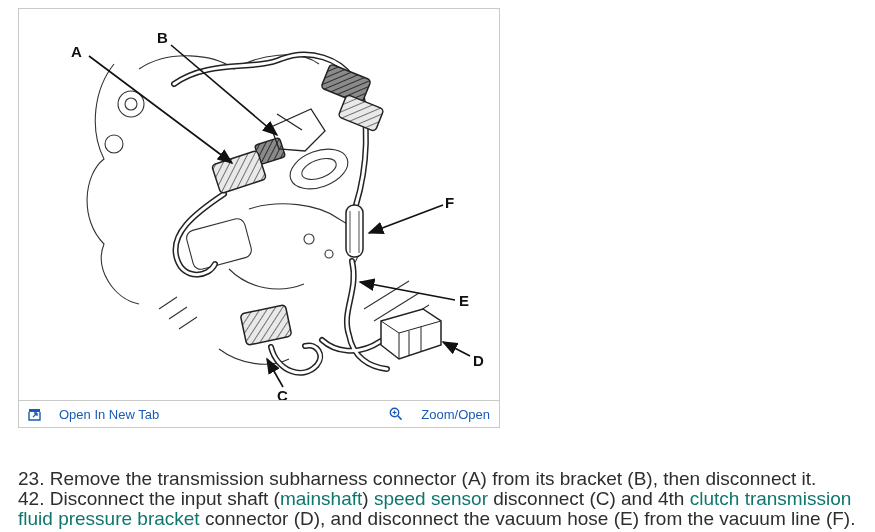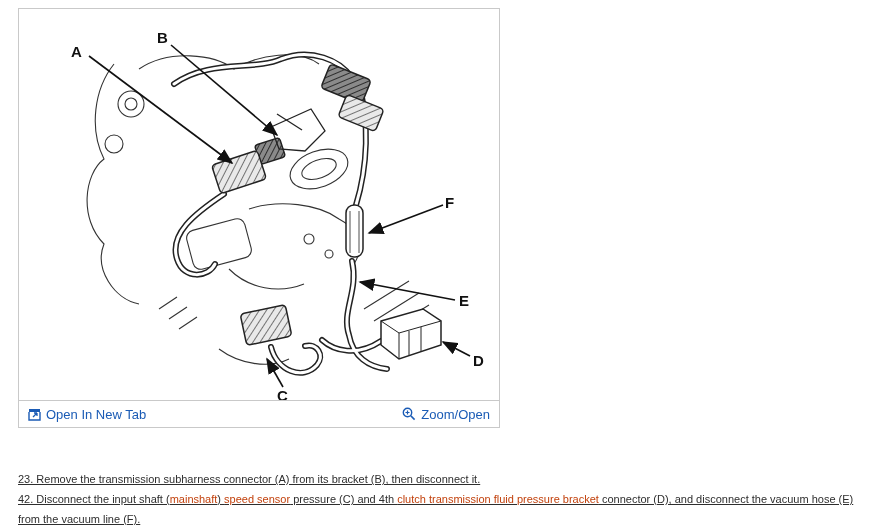--- a/index.html
+++ b/index.html
@@ -18,30 +18,30 @@
     display:flex; flex-direction:column;
   }
   .diagram-wrap { flex:1; position:relative; overflow:hidden; }
   .diagram-wrap svg { position:absolute; left:0; top:0; width:100%; height:100%; }
   .panel-footer {
     height:27px; border-top:1px solid #c9c9c9;
     display:flex; align-items:center; justify-content:space-between;
     padding:0 9px; background:#ffffff;
   }
   .flink {
-    display:inline-flex; align-items:center; gap:5px;
+    display:inline-flex; align-items:center; gap:18px;
     color:#1a5bb5; font-size:13px; cursor:pointer; text-decoration:none;
   }
   .flink svg { display:block; }
   .instructions {
     position:absolute; left:18px; top:469px; width:845px;
-    font-size:11px; line-height:20px; color:#2e2e2e;text-decoration:underline;
+    font-size:19px; line-height:20px; color:#2e2e2e;
   }
   .instructions p { margin:0; }
-  .txt-link { color:#c2410c; cursor:pointer; }
+  .txt-link { color:#0f766e; cursor:pointer; }
   .dlabel {
     font-family:"Liberation Sans", sans-serif;
     font-weight:bold; font-size:15px; fill:#111111;
   }
 </style>
 </head>
 <body>
 
 <div class="panel">
   <div class="diagram-wrap">
@@ -168,15 +168,15 @@
       <span>Zoom/Open</span>
     </a>
   </div>
 </div>
 
 <div class="instructions">
   <p>
     <span>23. Remove the transmission subharness connector (A) from its bracket (B), then disconnect it.</span>
   </p>
   <p>
-    <span>42. Disconnect the input shaft (</span><span class="txt-link">mainshaft</span><span>) </span><span class="txt-link">speed sensor</span><span> pressure (C) and 4th </span><span class="txt-link">clutch transmission fluid pressure bracket</span><span> connector (D), and disconnect the vacuum hose (E) from the vacuum line (F).</span>
+    <span>42. Disconnect the input shaft (</span><span class="txt-link">mainshaft</span><span>) </span><span class="txt-link">speed sensor</span><span> disconnect (C) and 4th </span><span class="txt-link">clutch transmission fluid pressure bracket</span><span> connector (D), and disconnect the vacuum hose (E) from the vacuum line (F).</span>
   </p>
 </div>
 
 </body></html>

